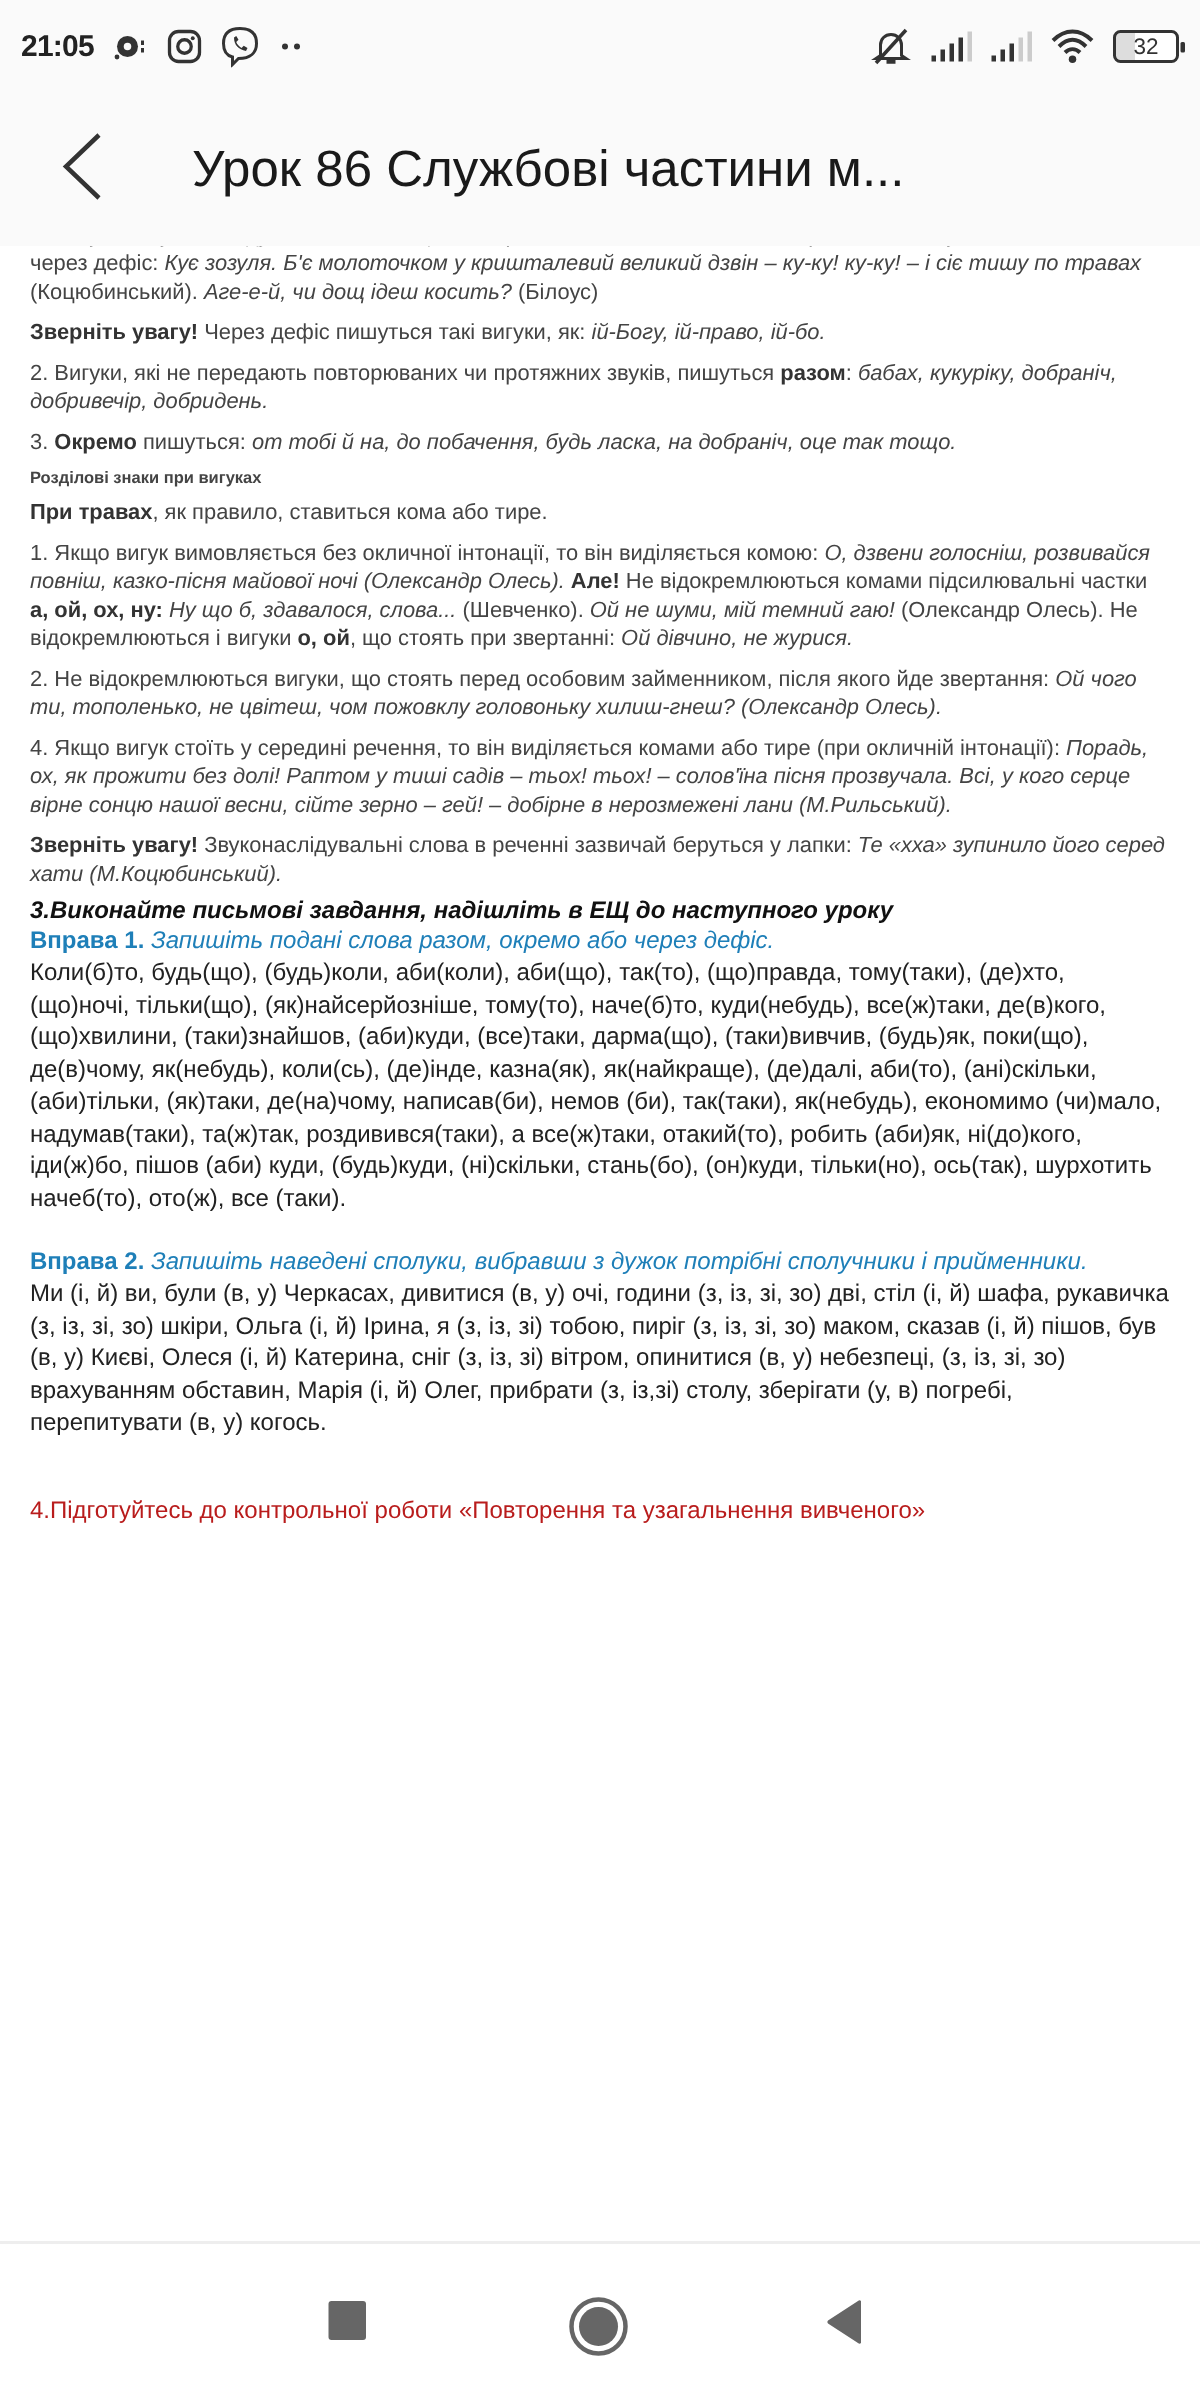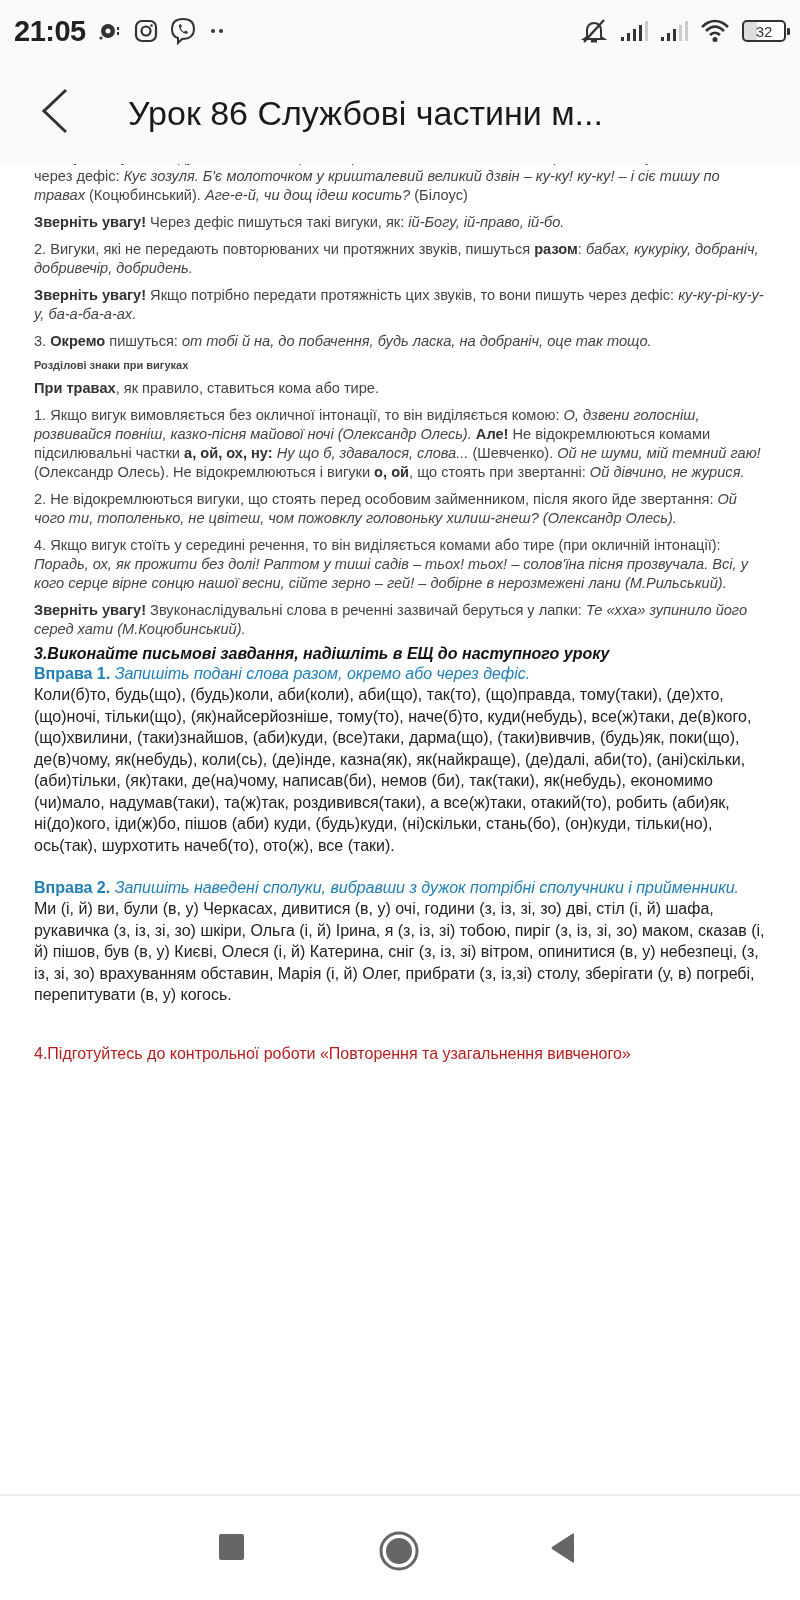--- a/index.html
+++ b/index.html
@@ -1,31 +1,31 @@
 <!DOCTYPE html>
 <html><head>
 <meta charset="utf-8">
 <style>
   * { box-sizing: border-box; margin: 0; padding: 0; }
   html, body { width: 800px; height: 1600px; background: #ffffff; overflow: hidden; }
   body { font-family: "Liberation Sans", sans-serif; color: #333; position: relative; }
 
   .status-bar { position: absolute; top: 0; left: 0; width: 800px; height: 62px; background: #fafafa; display: flex; align-items: center; padding: 0 14px; }
-  .status-time { font-size: 29px; font-weight: bold; color: #222; letter-spacing: -0.5px; }
+  .status-time { font-size: 20px; font-weight: bold; color: #222; letter-spacing: -0.5px; }
   .status-left-icons { display: flex; align-items: center; gap: 12px; margin-left: 12px; }
   .status-right { margin-left: auto; display: flex; align-items: center; gap: 12px; justify-content: flex-end; }
   .sb-icon { display: inline-flex; align-items: center; justify-content: center; color: #333; }
   .battery { width: 44px; height: 22px; border: 2px solid #333; border-radius: 5px; font-size: 15px; display: flex; align-items: center; justify-content: center; position: relative; color: #333; background: linear-gradient(90deg, #ddd 32%, #fff 32%); }
   .battery::after { content: ""; position: absolute; right: -6px; top: 6px; width: 3px; height: 7px; background: #333; border-radius: 1px; }
 
   .app-header { position: absolute; top: 62px; left: 0; width: 800px; height: 102px; background: #fafafa; display: flex; align-items: center; z-index: 2; }
   .back-button { width: 110px; height: 102px; display: flex; align-items: center; justify-content: center; cursor: pointer; }
   .header-title { font-size: 34px; color: #1a1a1a; white-space: nowrap; overflow: hidden; text-overflow: ellipsis; width: 640px; margin-left: 18px; }
 
-  .content { position: absolute; top: 164px; left: 0; width: 800px; height: 1330px; overflow: hidden; padding: 0 34px; background: #fff; }
+  .content { position: absolute; top: 164px; left: 0; width: 800px; height: 1330px; overflow: hidden; padding: 0 20px; background: #fff; }
   .content-inner { position: relative; top: -16px; }
   .p { font-size: 14.6px; line-height: 19px; color: #444; margin-bottom: 8px; }
   .p i { font-style: italic; }
   .p b { font-weight: bold; color: #333; }
   .center-heading { text-align: left; font-size: 11px; font-weight: bold; color: #444; margin: 2px 0 8px 0; }
   .task-heading { font-size: 16px; font-weight: bold; font-style: italic; color: #111; margin-top: -2px; }
   .exercise-title { font-size: 16px; line-height: 21px; color: #1e7fb8; }
   .exercise-title b { font-weight: bold; }
   .exercise-title i { font-style: italic; }
   .exercise-body { font-size: 16px; line-height: 21.5px; color: #222; }
@@ -128,23 +128,20 @@
     </p>
 
     <p class="p">
       <b>Зверніть увагу!</b><span> Через дефіс пишуться такі вигуки, як: </span><i>ій-Богу, ій-право, ій-бо.</i>
     </p>
 
     <p class="p">
       <span>2. Вигуки, які не передають повторюваних чи протяжних звуків, пишуться </span><b>разом</b><span>: </span><i>бабах, кукуріку, добраніч, добривечір, добридень.</i>
     </p>
 
-    <p class="p">
-      <b>Зверніть увагу!</b><span> Якщо потрібно передати протяжність цих звуків, то вони пишуть через дефіс: </span><i>ку-ку-рі-ку-у-у, ба-а-ба-а-ах.</i>
-    </p>
 
     <p class="p">
       <span>3. </span><b>Окремо</b><span> пишуться: </span><i>от тобі й на, до побачення, будь ласка, на добраніч, оце так тощо.</i>
     </p>
 
     <div class="center-heading">Розділові знаки при вигуках</div>
 
     <p class="p">
       <b>При травах</b><span>, як правило, ставиться кома або тире.</span>
     </p>

